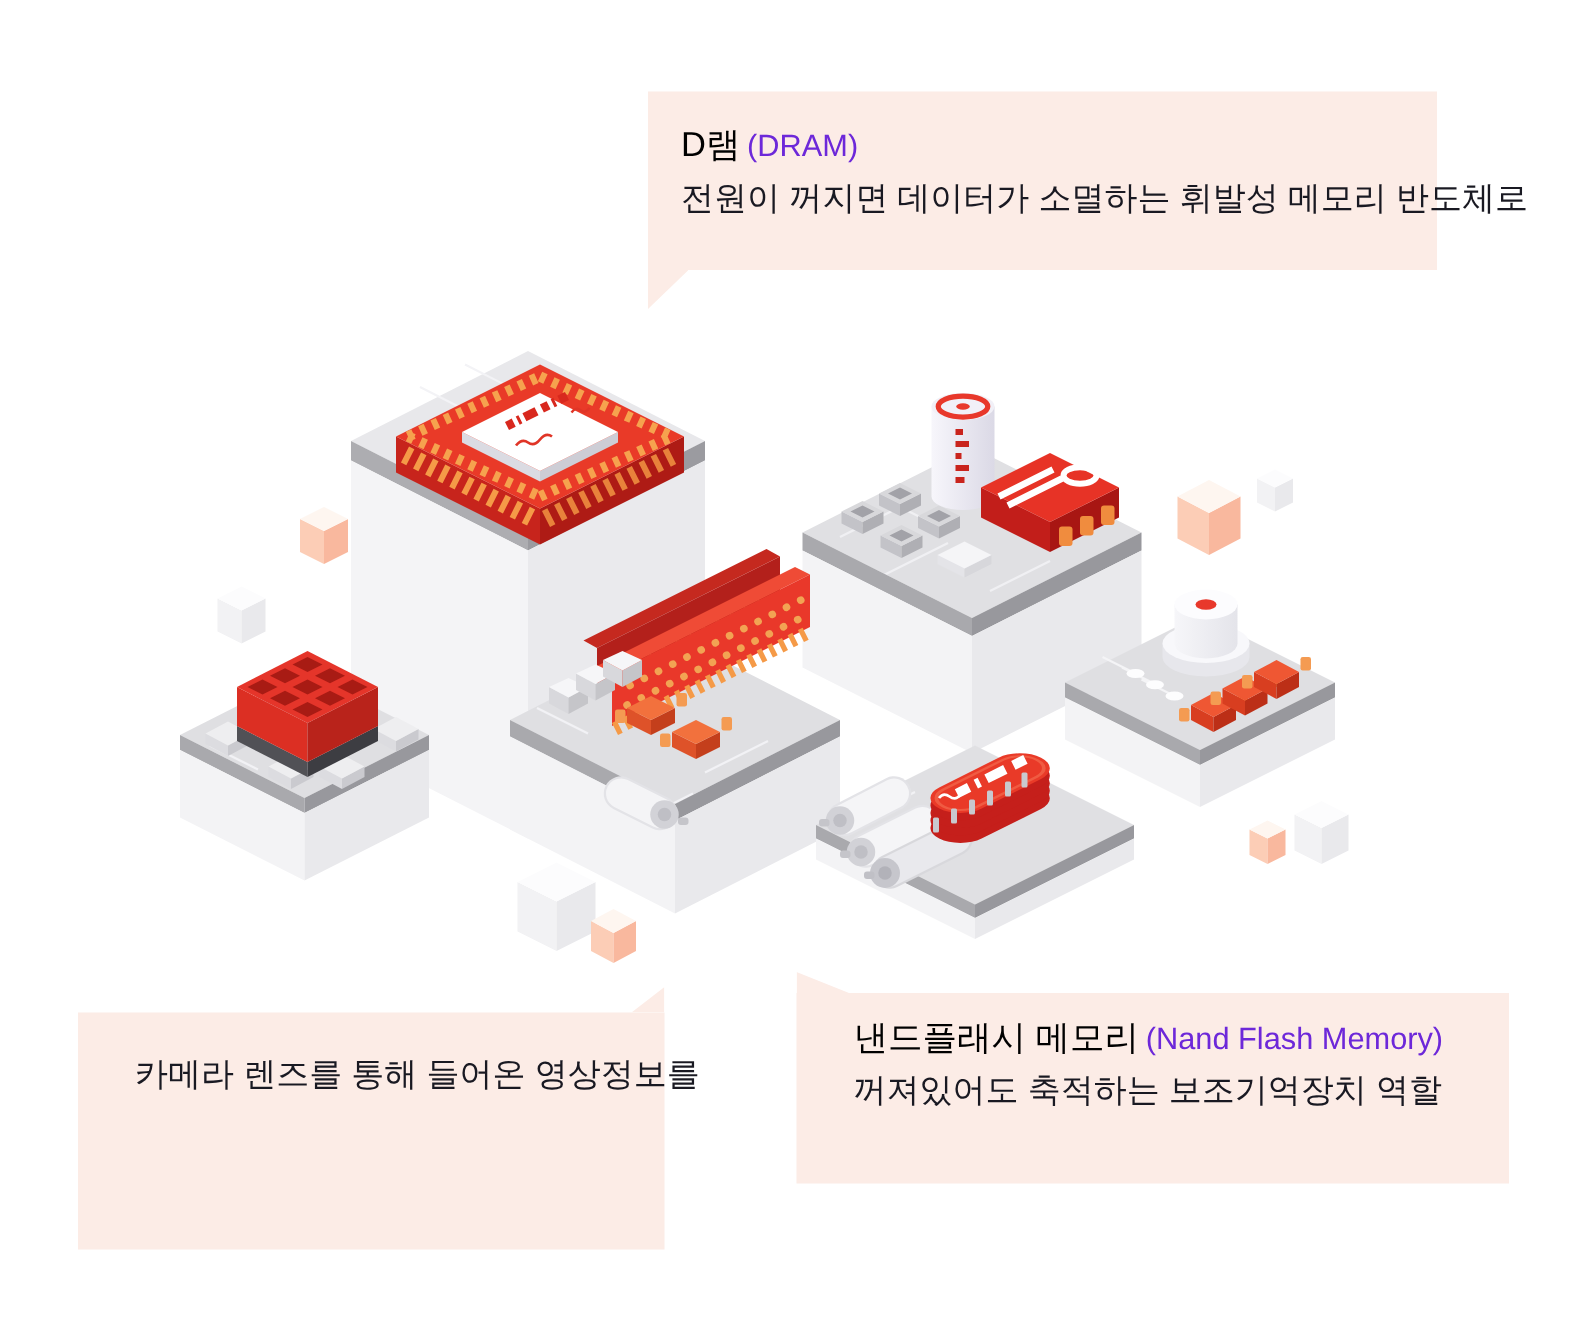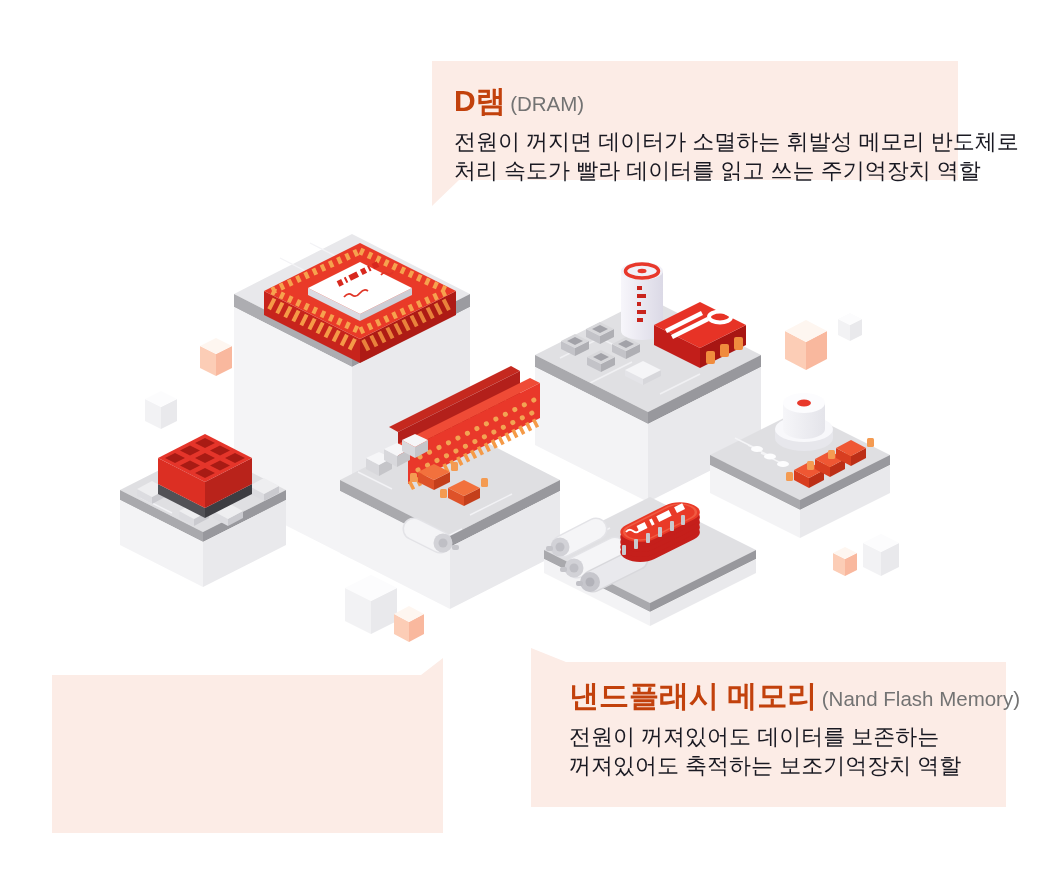--- a/index.html
+++ b/index.html
@@ -6,28 +6,28 @@
   #stage{
     position:relative;width:1060px;height:880px;background:#ffffff;overflow:hidden;
     font-family:"Liberation Sans","DejaVu Sans",sans-serif;
   }
   #scene{position:absolute;left:0;top:0;}
   .callout{
     position:absolute;box-sizing:border-box;background:#FCECE6;color:#191922;
   }
   .callout::after{content:"";position:absolute;background:#FCECE6;}
   .callout-title{margin-bottom:5px;white-space:nowrap;}
-  .term{color:#c2410c;font-weight:700;font-size:30px;}
-  .term-en{color:#737373;font-weight:500;font-size:20.5px;}
+  .term{color:#000000;font-weight:400;font-size:23px;}
+  .term-en{color:#6d28d9;font-weight:500;font-size:20.5px;}
   .callout-line{font-size:22px;line-height:29px;font-weight:500;white-space:nowrap;}
   #callout-dram{left:432px;top:61px;width:526px;height:119px;padding:20px 22px;}
   #callout-dram::after{left:0;top:100%;width:27px;height:26px;clip-path:polygon(0 0,100% 0,0 100%);}
   #callout-cis{left:52px;top:675px;width:391px;height:158px;padding:26px 38px;}
   #callout-cis::after{right:0;bottom:100%;width:22px;height:17px;clip-path:polygon(100% 0,100% 100%,0 100%);}
-  #callout-nand{left:531px;top:662px;width:475px;height:145px;padding:14px 38px;}
+  #callout-nand{left:531px;top:662px;width:475px;height:127px;padding:14px 38px;}
   #callout-nand::after{left:0;bottom:100%;width:35px;height:14px;clip-path:polygon(0 0,100% 100%,0 100%);}
 </style>
 </head>
 <body>
 
 <div id="stage">
 
   <svg id="scene" width="1060" height="880" viewBox="0 0 1060 880">
     <defs>
       <linearGradient id="cylGrad" x1="0" y1="0" x2="1" y2="0">
@@ -340,28 +340,27 @@
       <polygon points="881,534 899,543 881,552 863,543" fill="#FCFCFD"></polygon>
     </g>
   </svg>
 
   <div class="callout" id="callout-dram">
     <div class="callout-title">
       <span class="term">D램</span>
       <span class="term-en">(DRAM)</span>
     </div>
     <div class="callout-line">전원이 꺼지면 데이터가 소멸하는 휘발성 메모리 반도체로</div>
-    <div class="callout-line">처리 속도가 빨라 데이터를 읽고 쓰는 주기억장치 역할</div>
   </div>
 
   <div class="callout" id="callout-cis">
+    <div class="callout-line">카메라 렌즈를 통해 들어온 영상정보를</div>
   </div>
 
   <div class="callout" id="callout-nand">
     <div class="callout-title">
       <span class="term">낸드플래시 메모리</span>
       <span class="term-en">(Nand Flash Memory)</span>
     </div>
-    <div class="callout-line">전원이 꺼져있어도 데이터를 보존하는</div>
     <div class="callout-line">꺼져있어도 축적하는 보조기억장치 역할</div>
   </div>
 
 </div>
 
 </body></html>

